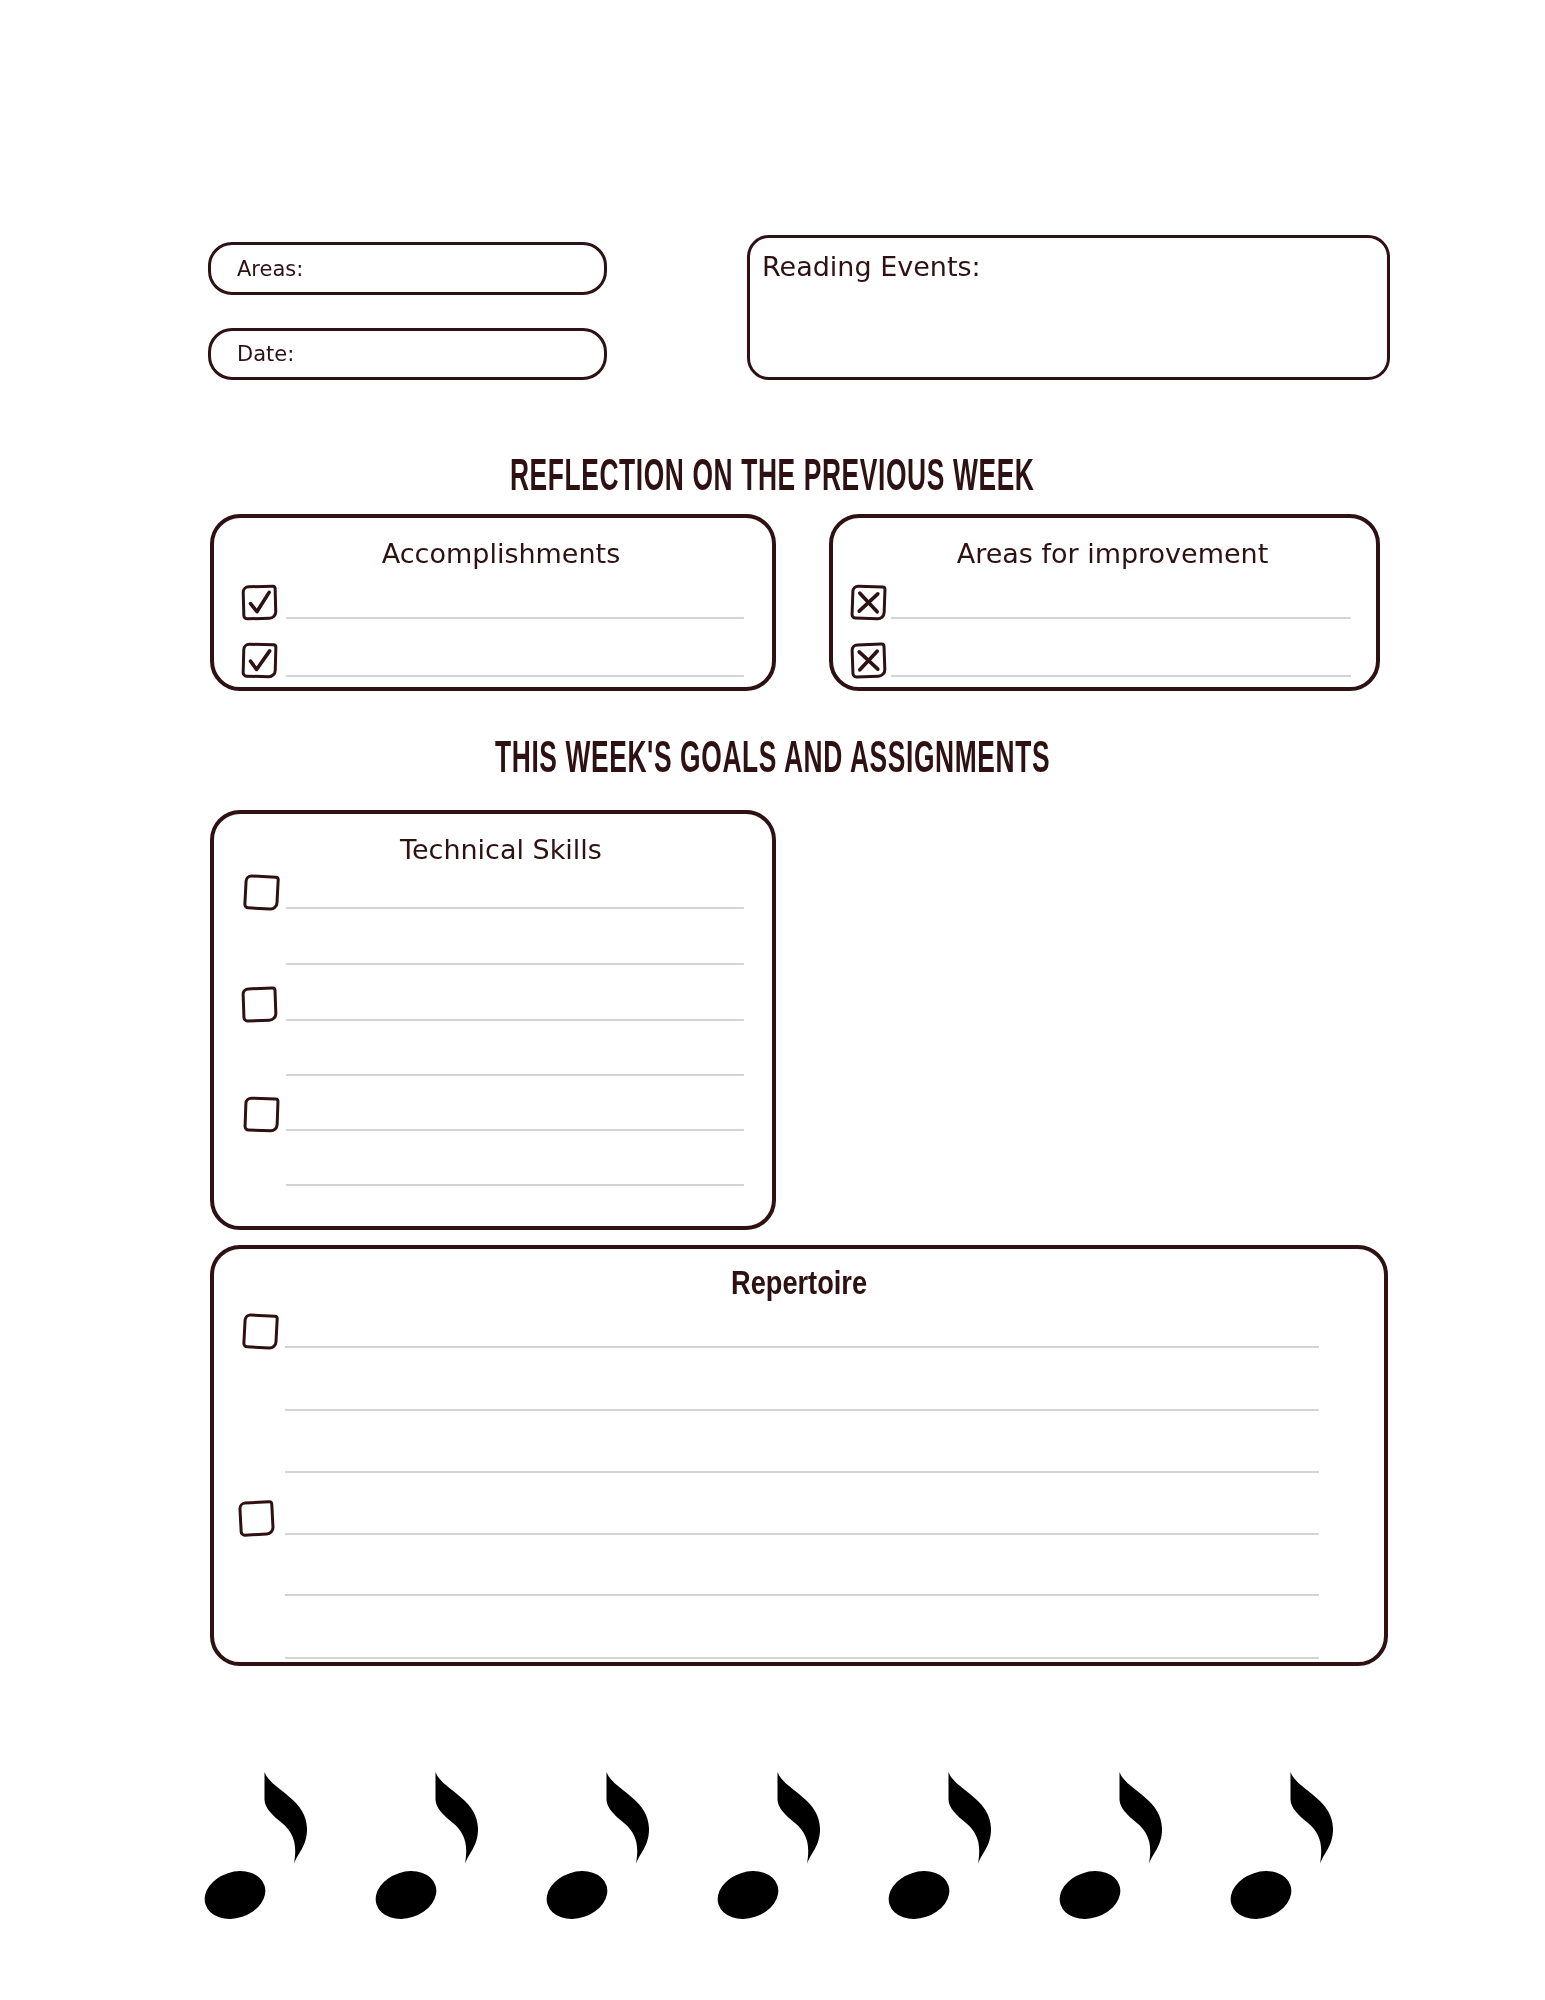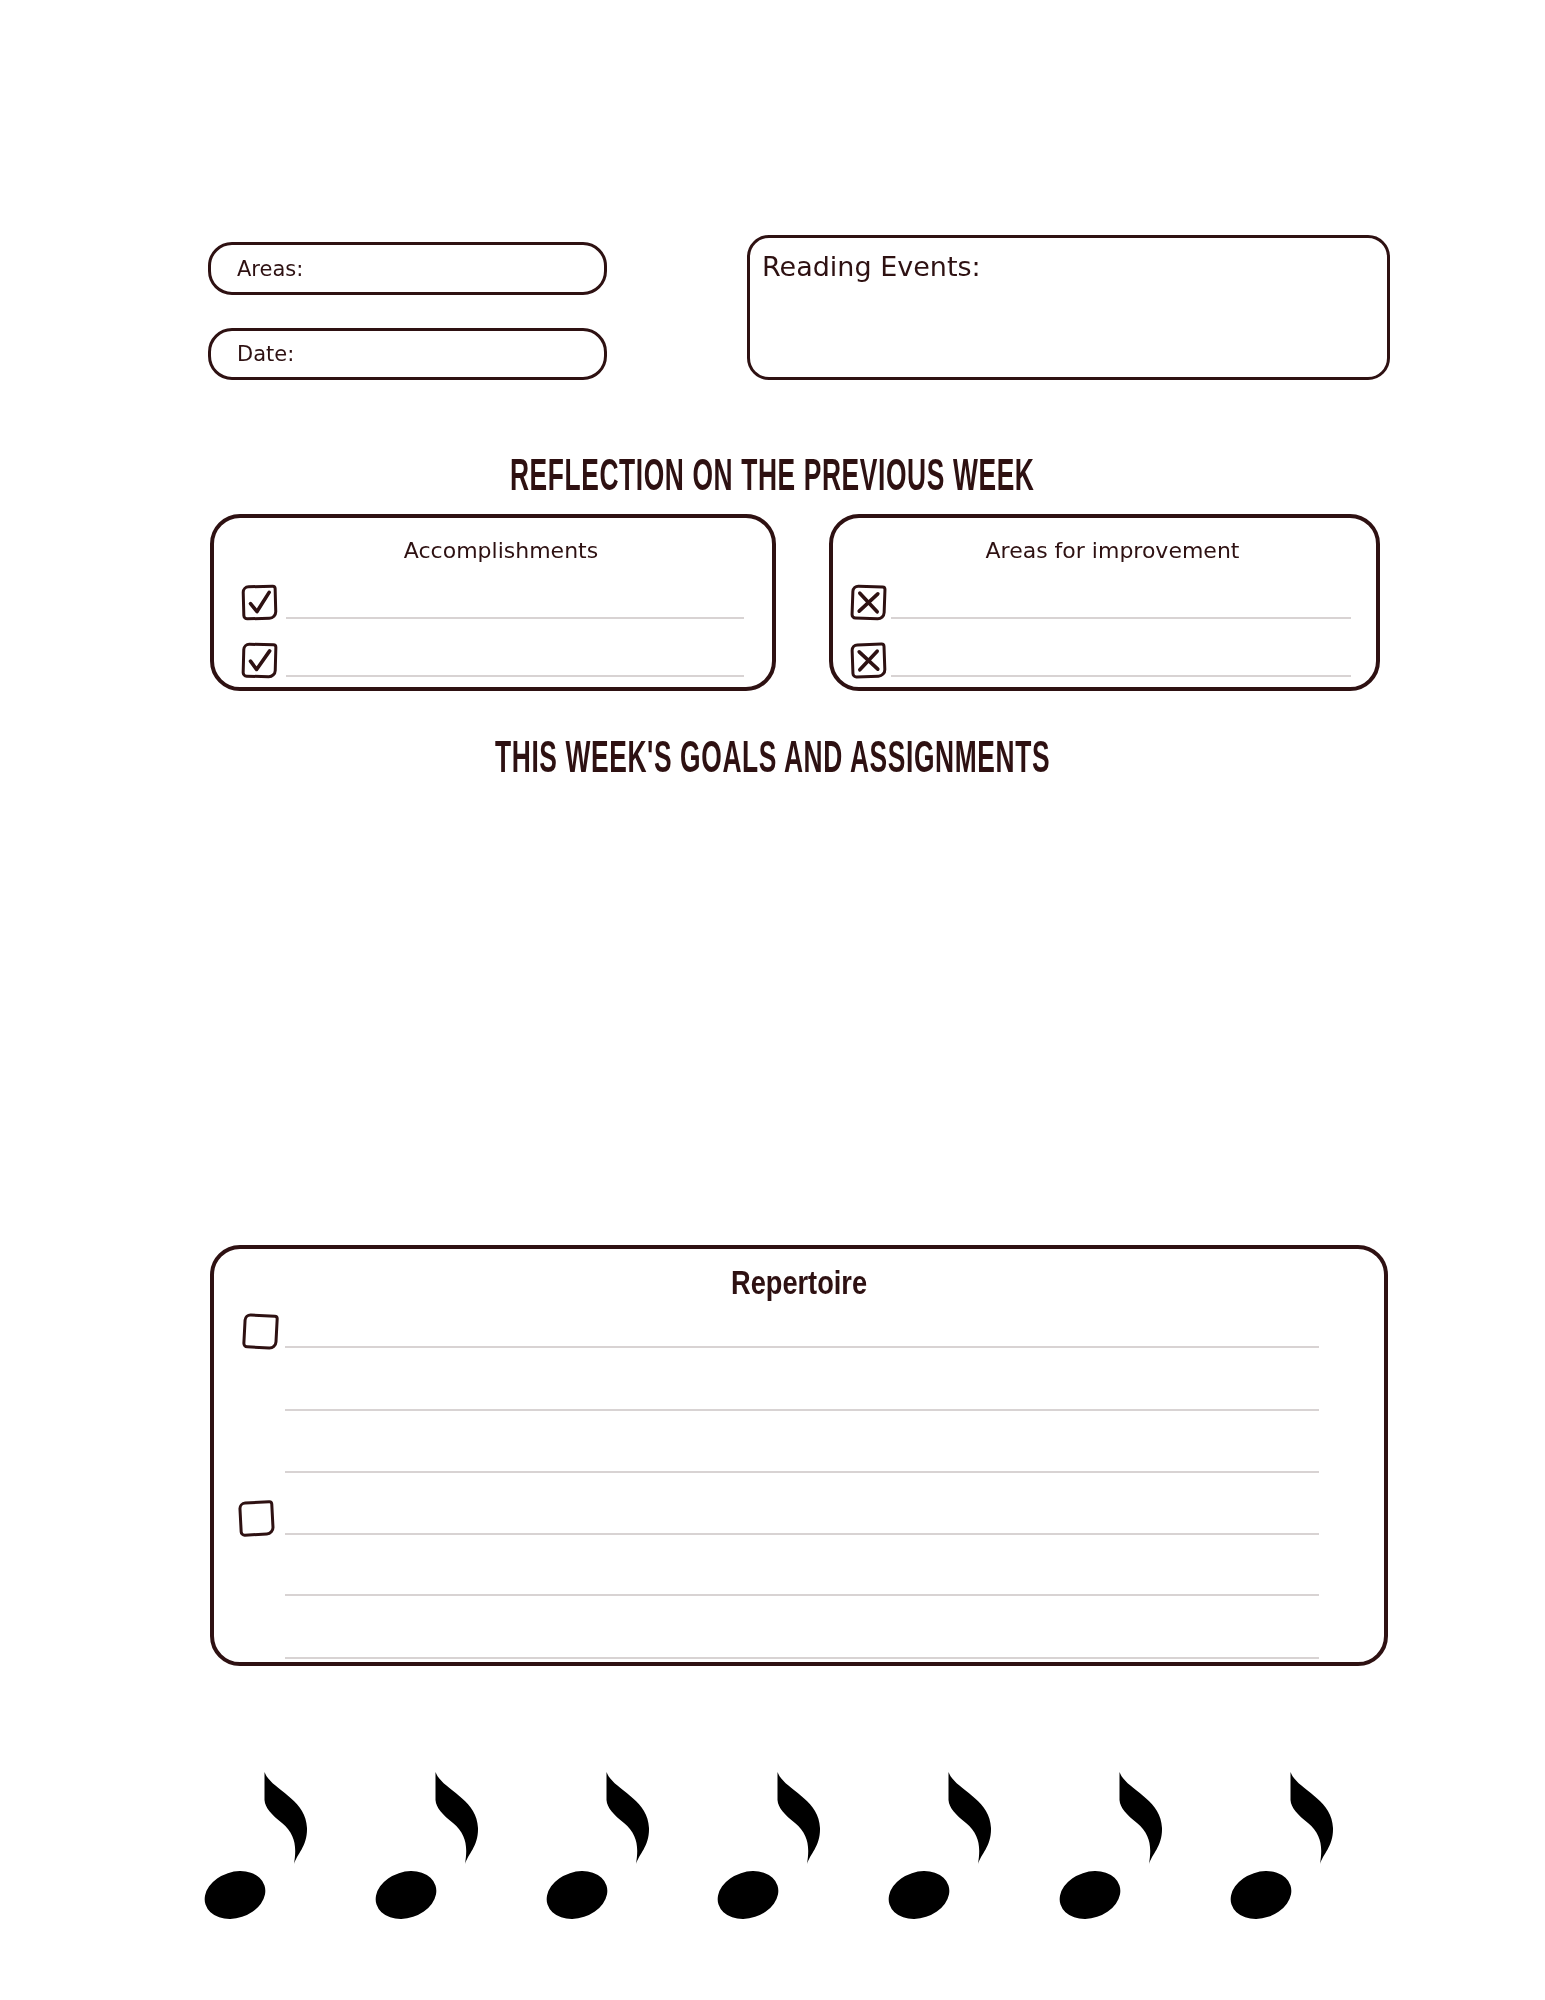--- a/index.html
+++ b/index.html
@@ -42,21 +42,21 @@
   }
   .events-label{position:absolute;left:12px;top:13px;font-size:27px;color:var(--ink);}
 
   
   .box{
     position:absolute;box-sizing:border-box;background:var(--background);
     border:4px solid var(--ink);border-radius:30px;
   }
   .box-title{
     position:absolute;top:20px;left:0;right:0;text-align:center;
-    font-size:22px;color:var(--ink);padding-left:16px;
+    font-size:27px;color:var(--ink);padding-left:16px;
   }
   .box-title-display{position:absolute;top:16px;left:0;right:0;text-align:center;}
   .box-title-display .h3{font-size:34px;transform:scaleX(0.80);}
 
   
   .line{position:absolute;height:2px;background:var(--rule-line);}
 
   
   .cb{
     position:absolute;box-sizing:border-box;width:35px;height:35px;
@@ -126,20 +126,32 @@
           <line x1="25" y1="5" x2="5" y2="25"></line>
         </svg>
     </span>
     <div class="line" style="left:58px;right:25px;top:157px;"></div>
   </div>
 
   <div class="section-heading" style="top:735px;">
     <span class="display h2">THIS WEEK'S GOALS AND ASSIGNMENTS</span>
   </div>
 
+  <div class="box" style="left:210px;top:810px;width:566px;height:420px;">
+    <div class="box-title">Technical Skills</div>
+    <span class="cb" style="left:30px;top:61px;transform:rotate(3deg);"></span>
+    <div class="line" style="left:72px;right:28px;top:93px;"></div>
+    <div class="line" style="left:72px;right:28px;top:149px;"></div>
+    <span class="cb" style="left:28px;top:173px;transform:rotate(-2deg);"></span>
+    <div class="line" style="left:72px;right:28px;top:205px;"></div>
+    <div class="line" style="left:72px;right:28px;top:260px;"></div>
+    <span class="cb" style="left:30px;top:283px;transform:rotate(2deg);"></span>
+    <div class="line" style="left:72px;right:28px;top:315px;"></div>
+    <div class="line" style="left:72px;right:28px;top:370px;"></div>
+  </div>
 
 
   <div class="box" style="left:210px;top:1245px;width:1178px;height:421px;">
     <div class="box-title-display">
       <span class="display h3">Repertoire</span>
     </div>
     <span class="cb" style="left:29px;top:65px;transform:rotate(3deg);"></span>
     <div class="line" style="left:71px;right:65px;top:97px;"></div>
     <div class="line" style="left:71px;right:65px;top:160px;"></div>
     <div class="line" style="left:71px;right:65px;top:222px;"></div>

